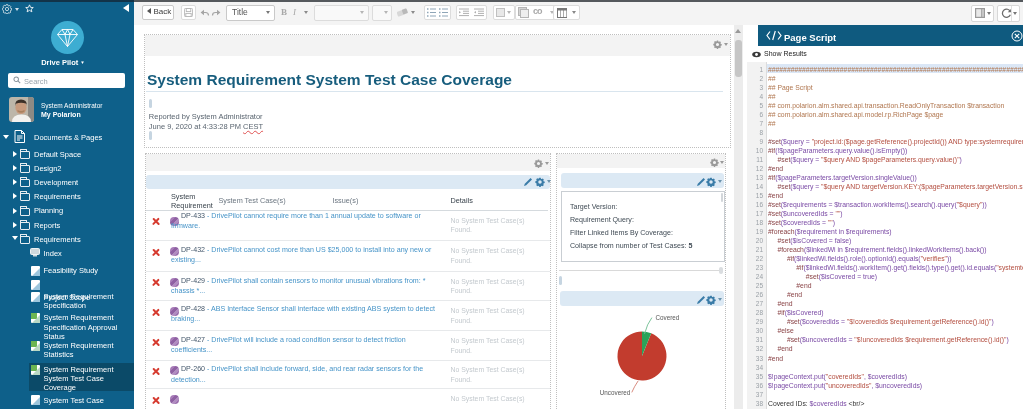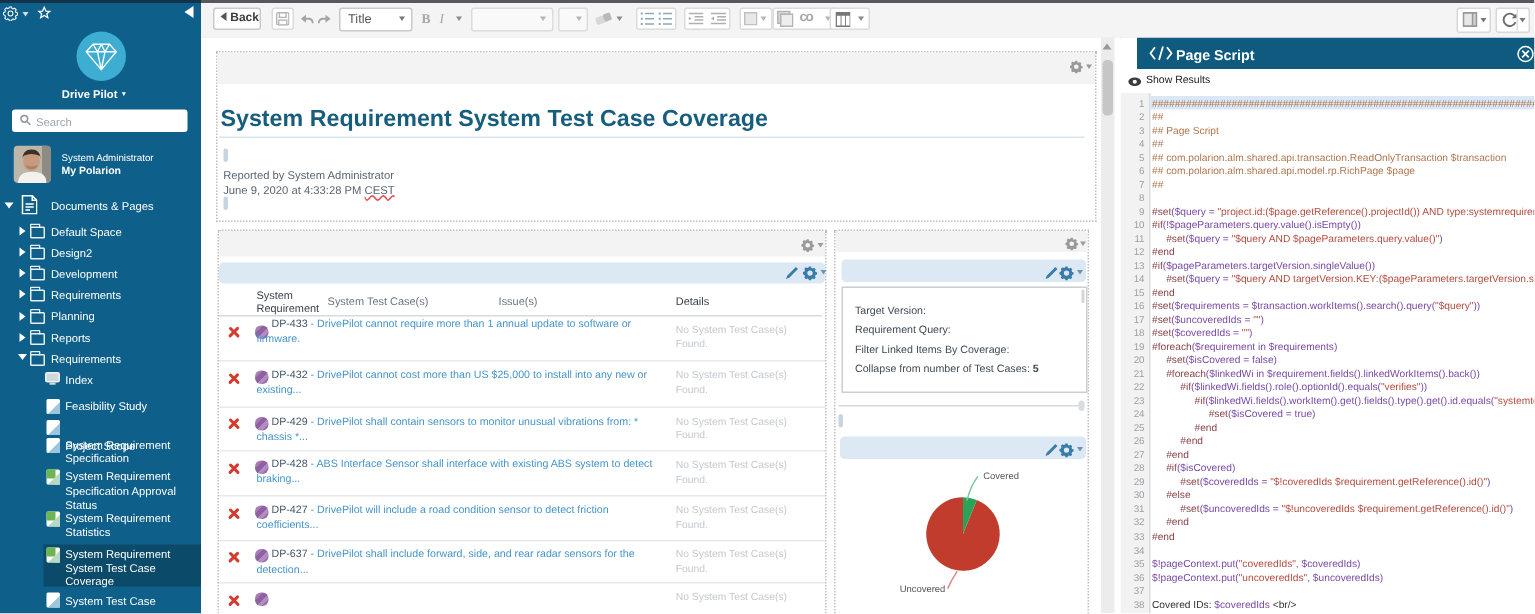--- a/index.html
+++ b/index.html
@@ -153,21 +153,21 @@
     <div class="trow" style="left:43.5px;top:364.6px">System Requirement<br>System Test Case<br>Coverage</div>
   <div class="pgico" style="left:31px;top:395.3px"></div>
     <div class="trow" style="left:43.5px;top:395.5px">System Test Case</div>
 </div>
 <div class="abs" id="topline-side"></div>
 <div class="abs" id="topline-main"></div>
 <div class="abs" id="toolbar">
 
   <div class="tbtn" style="left:8px;top:3px;width:32px;height:15px"></div>
   <div class="abs" style="left:13px;top:6px;width:0;height:0;border-top:3px solid transparent;border-bottom:3px solid transparent;border-right:4px solid #555"></div>
-  <div class="abs" style="left:19.5px;top:5px;font-size:8px;font-weight:bold;color:#3d3d3d">Back</div>
+  <div class="abs" style="left:19.5px;top:5px;font-size:8px;font-weight:normal;color:#3d3d3d">Back</div>
 
   <div class="tbtn" style="left:47px;top:3px;width:15px;height:15px;border-color:#dcdcdc"></div>
   <svg class="tico" style="left:50px;top:6px" width="9" height="9" viewBox="0 0 10 10" fill="none" stroke="#b5b5b5">
       <rect x="0.5" y="0.5" width="9" height="9" rx="1"></rect>
       <rect x="2.5" y="0.5" width="5" height="3.5"></rect>
       <rect x="2" y="6" width="6" height="4"></rect>
     </svg>
   <svg class="tico" style="left:65px;top:7px" width="11" height="8" viewBox="0 0 11 8" fill="none" stroke="#a5a5a5" stroke-width="1.2">
       <path d="M2.5 3.5 H6.5 Q9.5 3.5 9.5 6.5"></path>
       <path d="M5 0.8 1.6 3.5 5 6.2" fill="#a5a5a5" stroke="none"></path>
@@ -310,21 +310,21 @@
   <div class="rtxt" style="left:37px;top:279px"><span style="display:inline-block;width:10px"></span><span class="id">DP-428</span> - ABS Interface Sensor shall interface with existing ABS system to detect<br>braking...</div>
   <div class="ndet" style="left:316.5px;top:281.1px">No System Test Case(s)<br>Found.</div>
   <div class="rowline" style="top:305.4px"></div>
   <div class="redx" style="left:18px;top:312.8px"></div>
     <div class="wiicon" style="left:36px;top:312.3px"></div>
   <div class="rtxt" style="left:37px;top:310.0px"><span style="display:inline-block;width:10px"></span><span class="id">DP-427</span> - DrivePilot will include a road condition sensor to detect friction<br>coefficients...</div>
   <div class="ndet" style="left:316.5px;top:311.3px">No System Test Case(s)<br>Found.</div>
   <div class="rowline" style="top:334.5px"></div>
   <div class="redx" style="left:18px;top:341.9px"></div>
     <div class="wiicon" style="left:36px;top:341.4px"></div>
-  <div class="rtxt" style="left:37px;top:339.09999999999997px"><span style="display:inline-block;width:10px"></span><span class="id">DP-637</span> - DrivePilot shall include forward, side, and rear radar sensors for the<br>detection...</div>
+  <div class="rtxt" style="left:37px;top:339.09999999999997px"><span style="display:inline-block;width:10px"></span><span class="id">DP-260</span> - DrivePilot shall include forward, side, and rear radar sensors for the<br>detection...</div>
   <div class="ndet" style="left:316.5px;top:340.4px">No System Test Case(s)<br>Found.</div>
   <div class="rowline" style="top:363.1px"></div>
   <div class="redx" style="left:18px;top:370.5px"></div>
     <div class="wiicon" style="left:36px;top:370px"></div>
   <div class="ndet" style="left:316.5px;top:369.0px">No System Test Case(s)</div>
 
   <div class="dashbox" style="left:422px;top:128px;width:170px;height:262px"></div>
   <div class="graybar" style="left:423px;top:129px;width:168px;height:13.6px"></div>
   <svg class="abs" style="left:576px;top:132.5px" width="9" height="9" viewBox="0 0 16 16" fill="#9a9a9a">
       <path fill-rule="evenodd" d="M6.8 1h2.4l.3 1.6c.5.1 1 .3 1.4.6l1.5-.8 1.7 1.7-.8 1.5c.3.4.5.9.6 1.4l1.6.3v2.4l-1.6.3c-.1.5-.3 1-.6 1.4l.8 1.5-1.7 1.7-1.5-.8c-.4.3-.9.5-1.4.6l-.3 1.6H6.8l-.3-1.6c-.5-.1-1-.3-1.4-.6l-1.5.8-1.7-1.7.8-1.5c-.3-.4-.5-.9-.6-1.4L.5 9.2V6.8l1.6-.3c.1-.5.3-1 .6-1.4l-.8-1.5 1.7-1.7 1.5.8c.4-.3.9-.5 1.4-.6zM8 5.2a2.8 2.8 0 1 0 0 5.6 2.8 2.8 0 0 0 0-5.6"></path>

